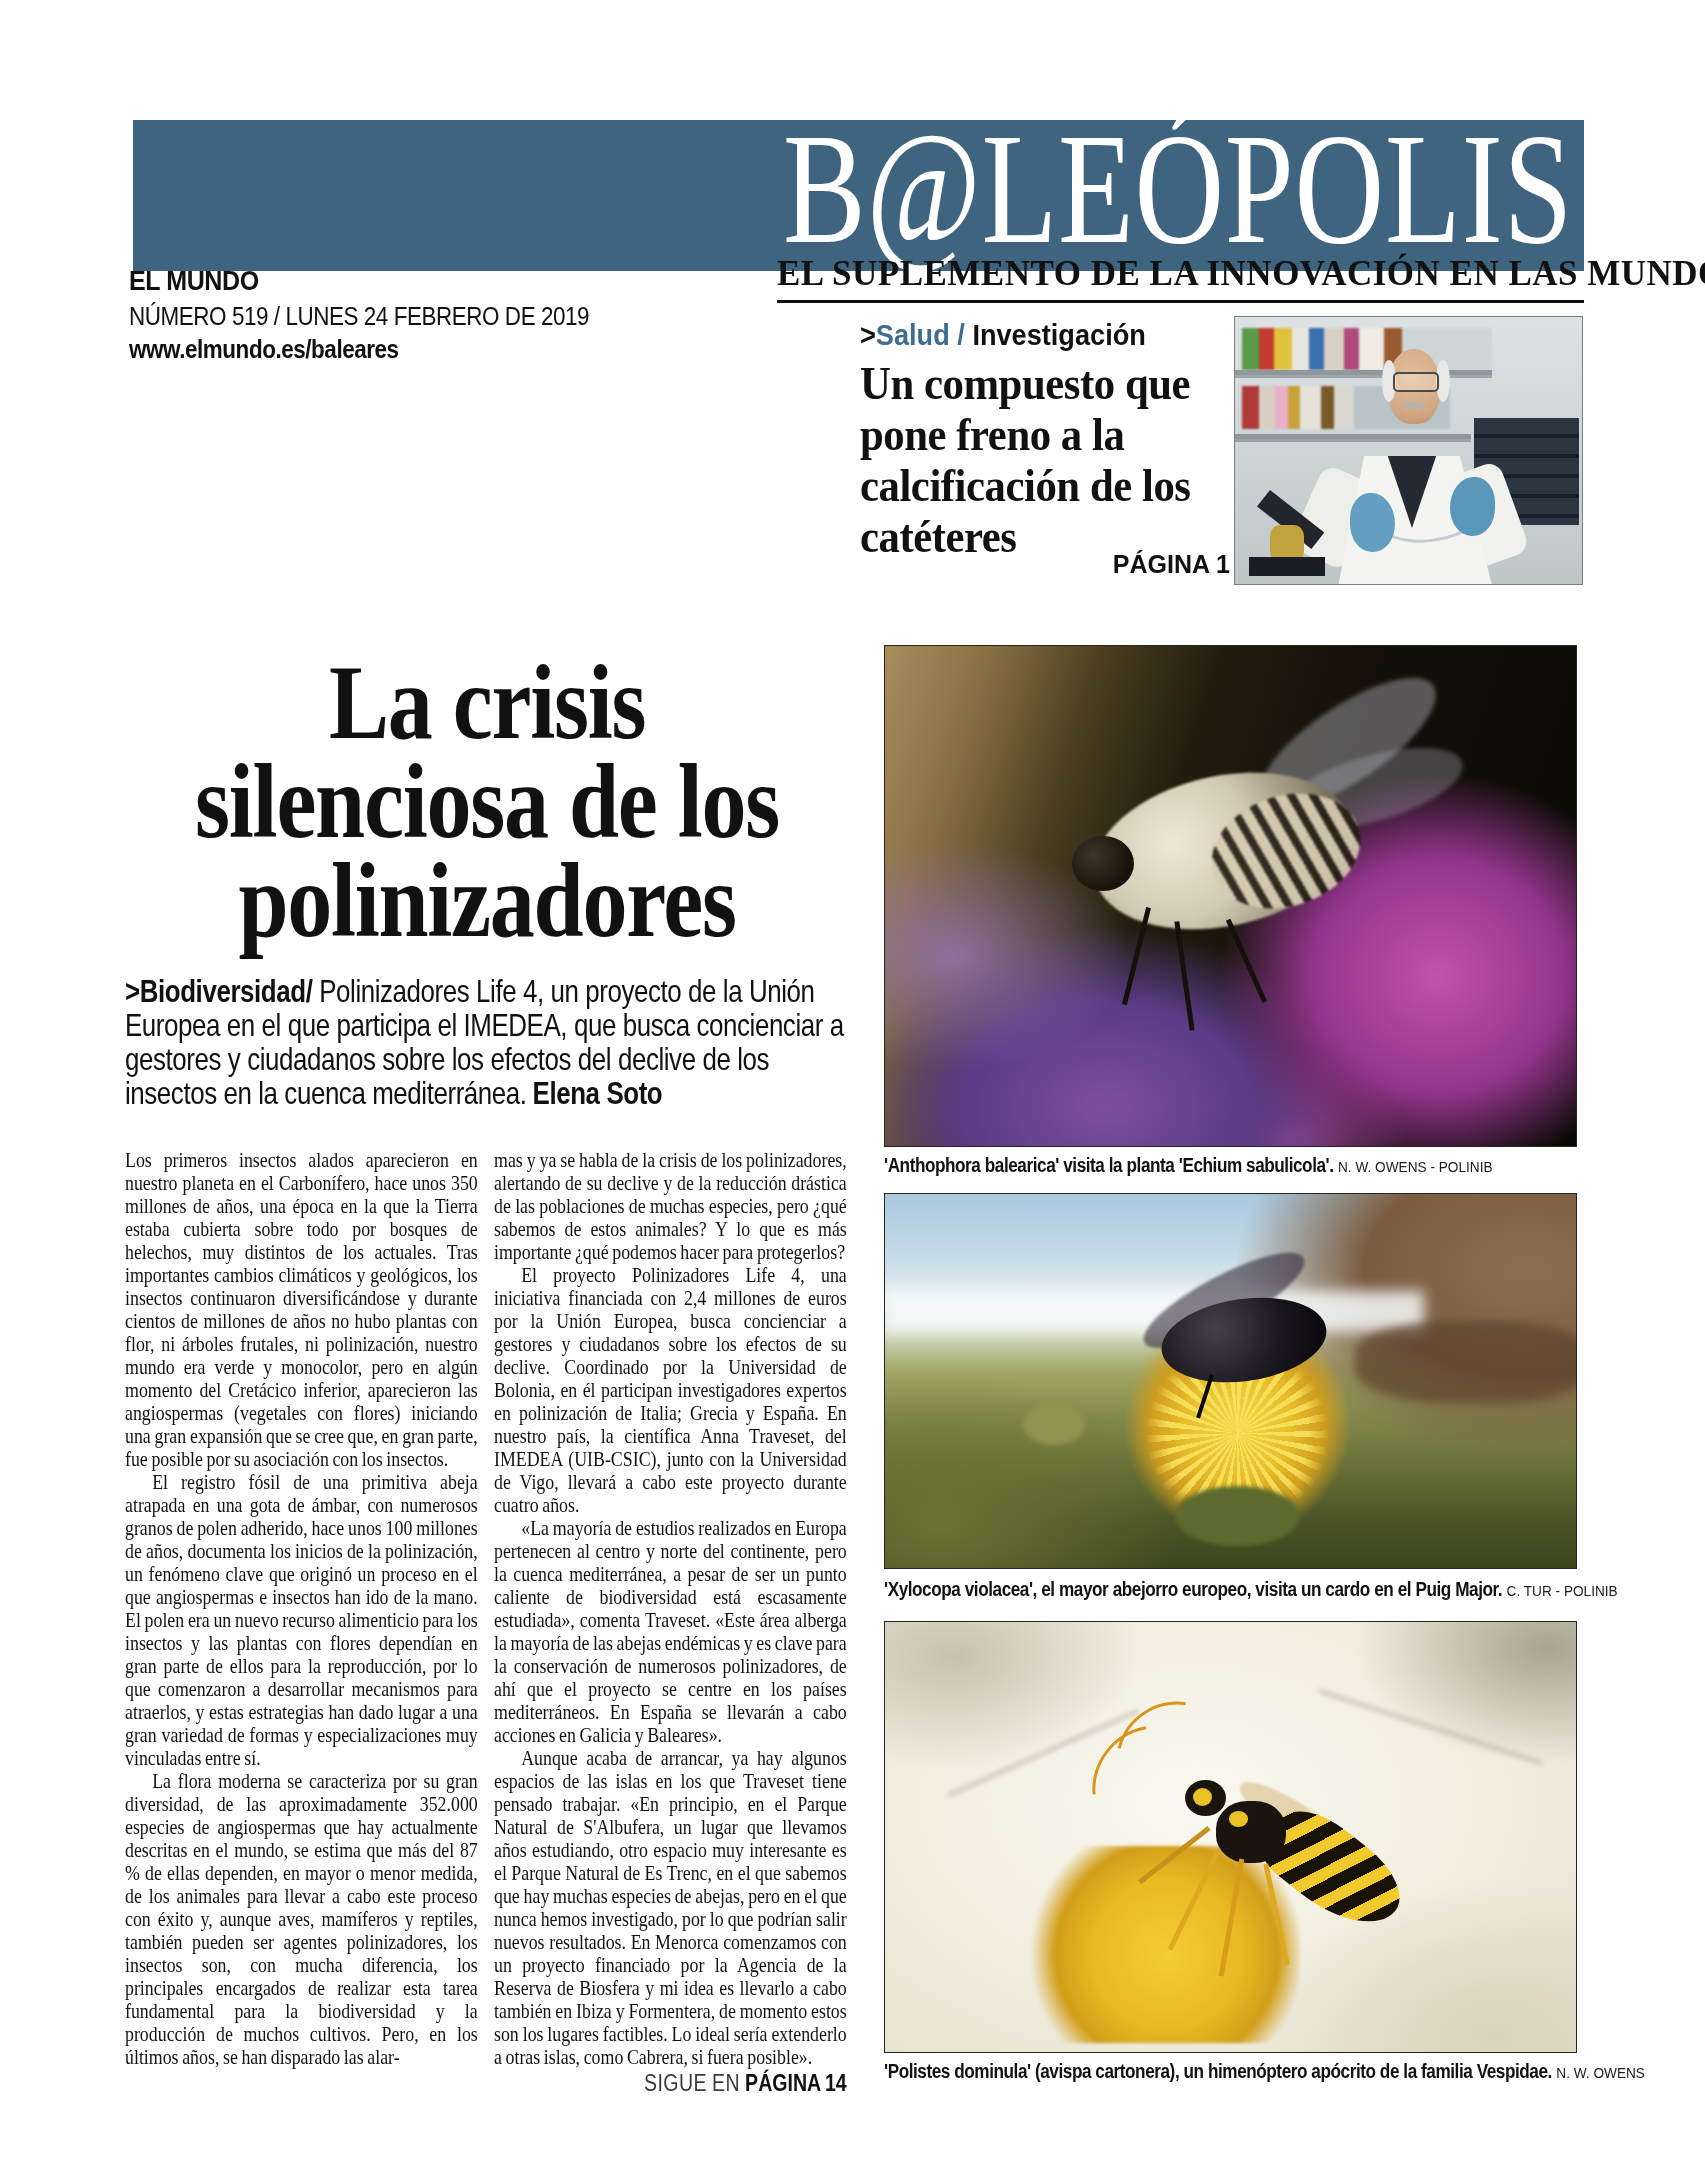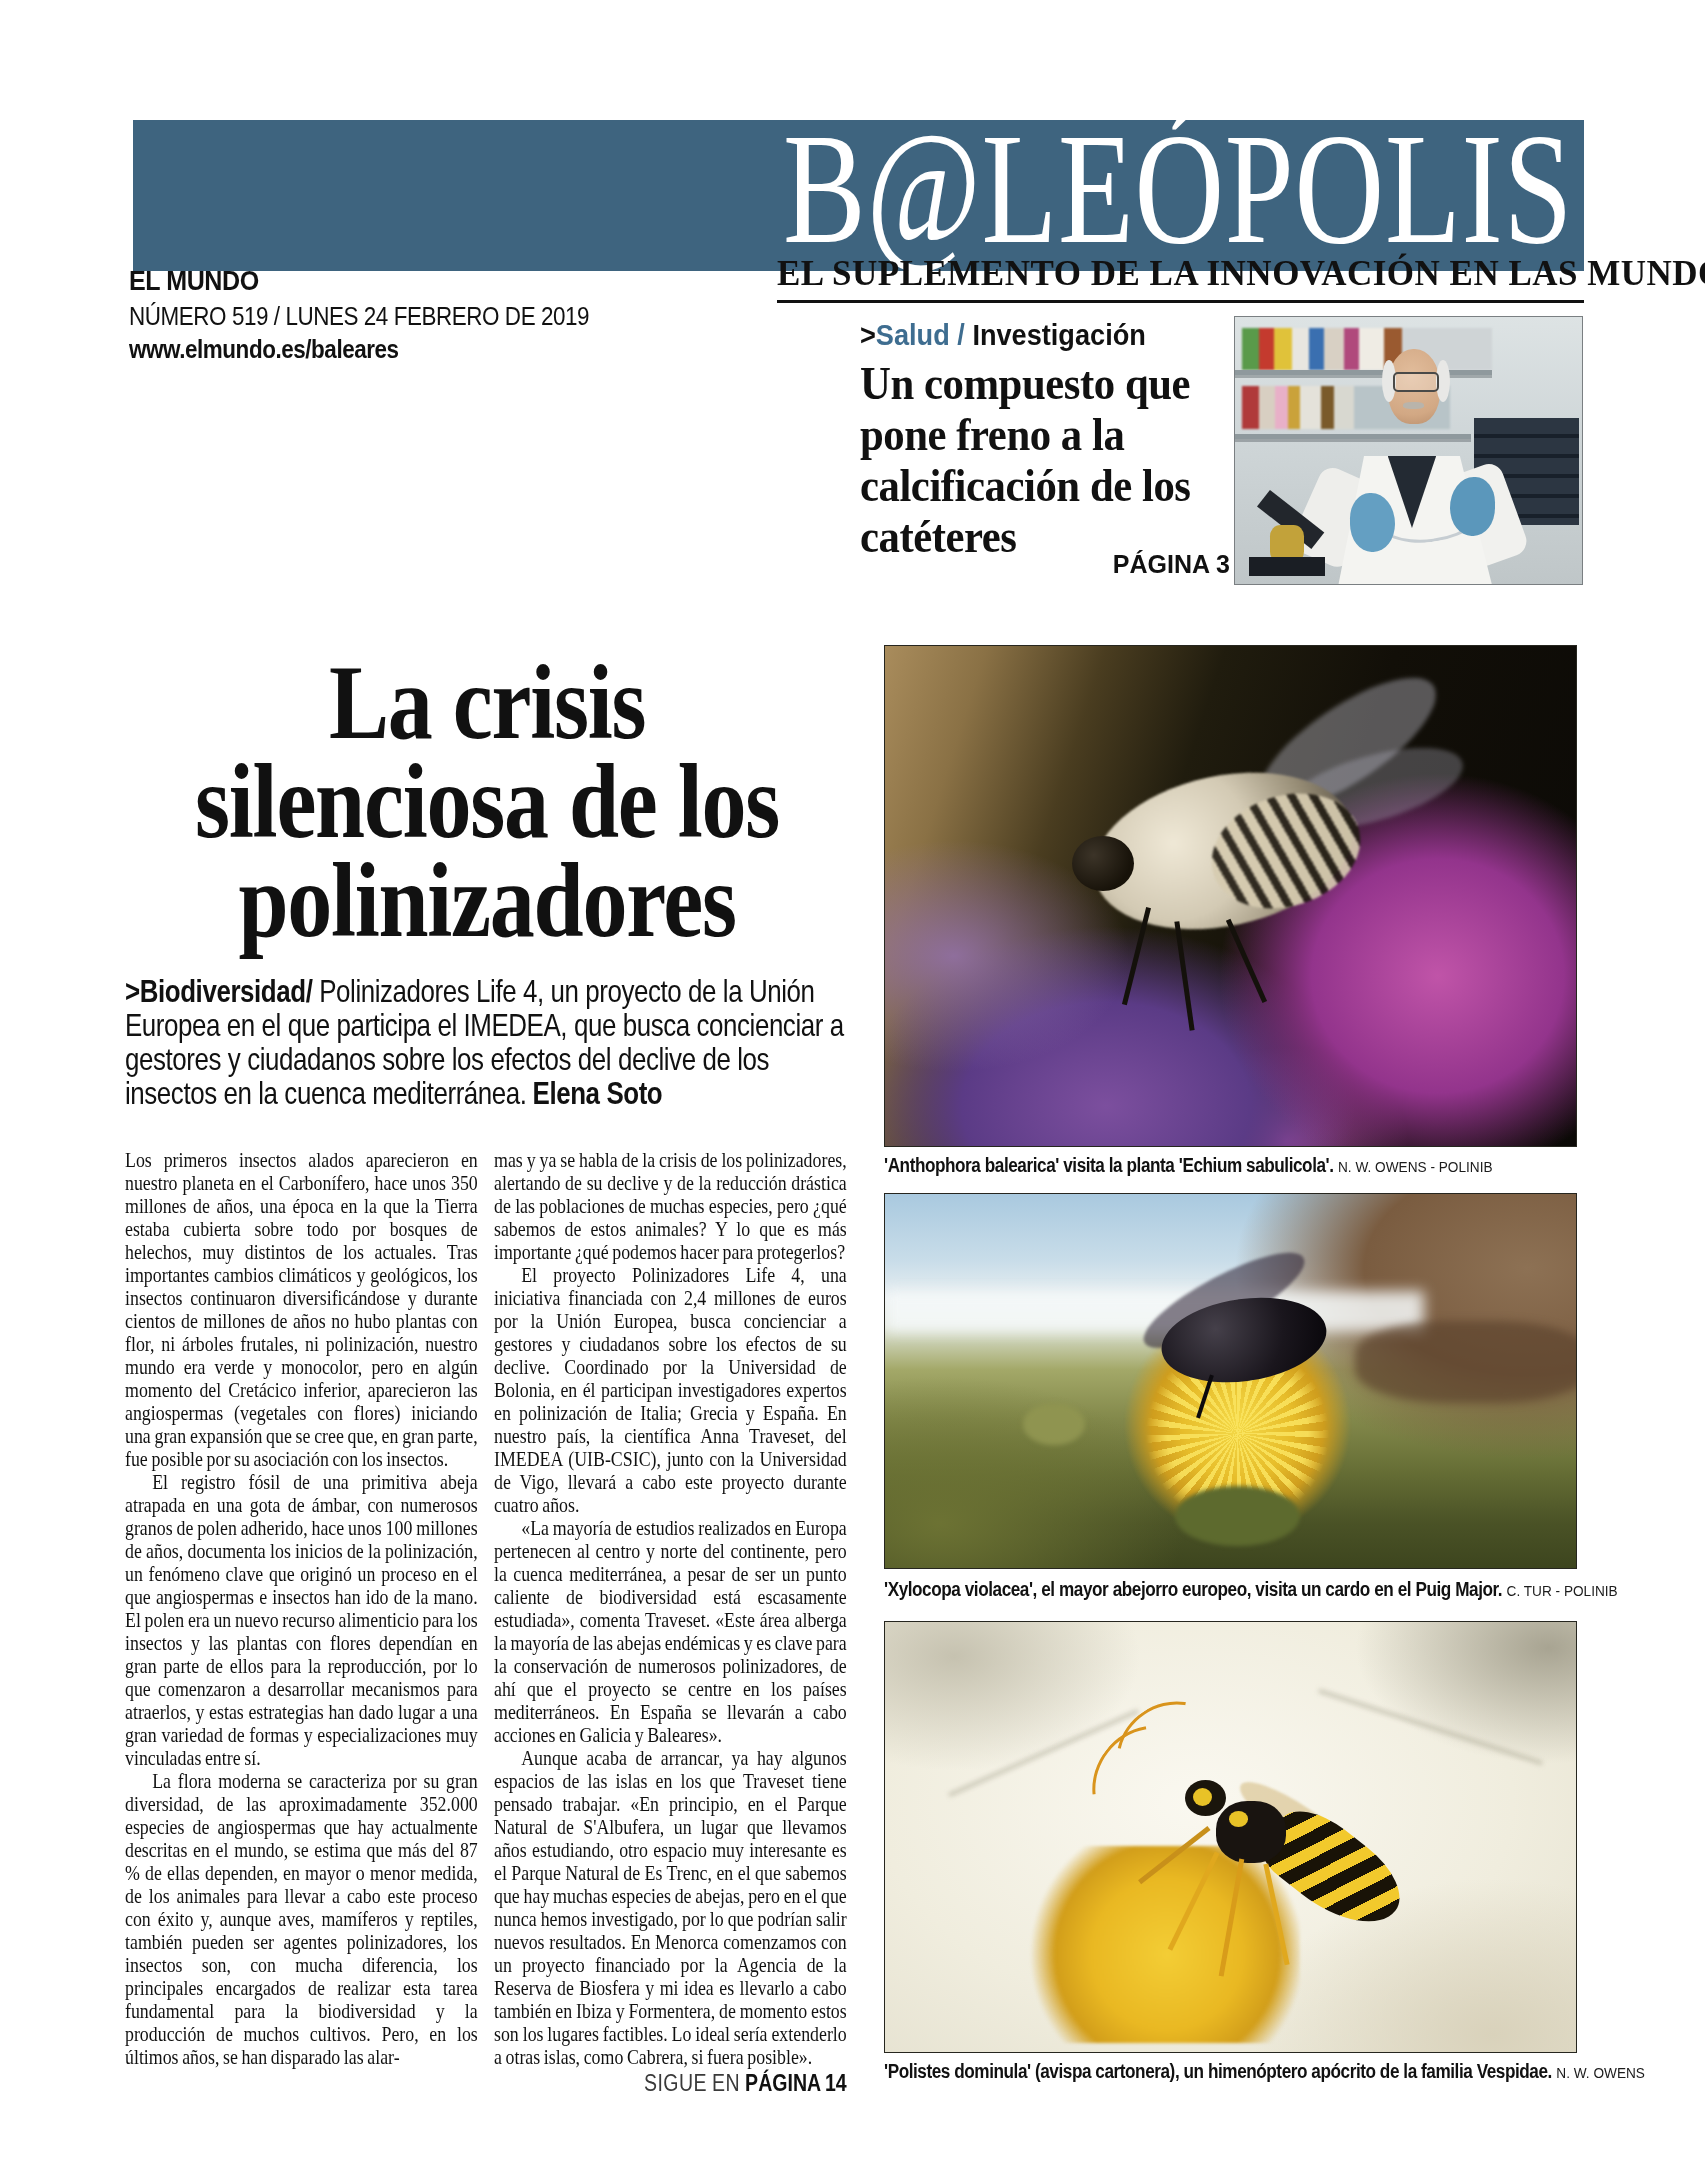--- a/index.html
+++ b/index.html
@@ -196,21 +196,21 @@
     <div class="mh-brand">EL MUNDO</div>
     <div class="mh-issue">NÚMERO 519 / LUNES 24 FEBRERO DE 2019</div>
     <div class="mh-url">www.elmundo.es/baleares</div>
   </div>
 
   <div class="abs teaser-kicker">
     <span>&gt;</span><span class="tk-blue">Salud /</span>
     <span>Investigación</span>
   </div>
   <div class="abs teaser-headline">Un compuesto que pone freno a la calcificación de los catéteres</div>
-  <div class="abs teaser-pageref">PÁGINA 3</div>
+  <div class="abs teaser-pageref">PÁGINA 1</div>
 
   <div class="abs sp">
     <div class="sp-bottles1"></div>
     <div class="sp-shelf1"></div>
     <div class="sp-bottles2"></div>
     <div class="sp-shelf2"></div>
     <div class="sp-equip"></div>
     <div class="sp-armL"></div>
     <div class="sp-armR"></div>
     <div class="sp-coat"></div>

